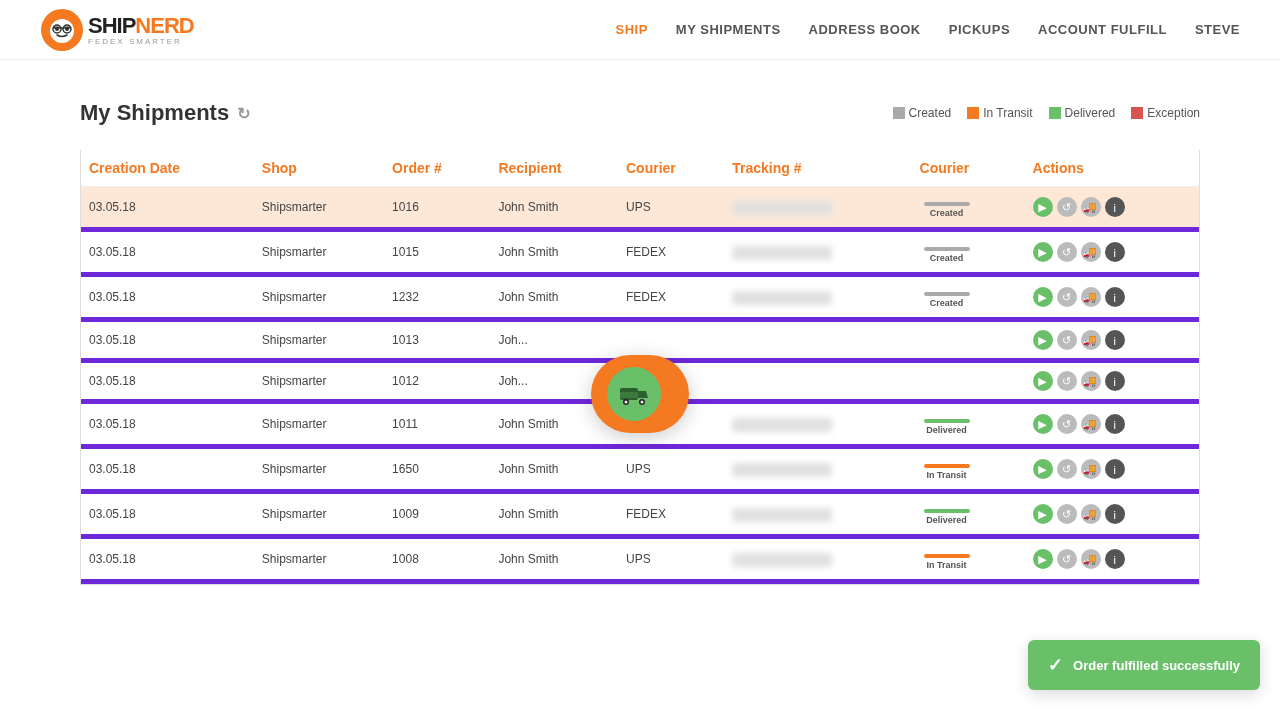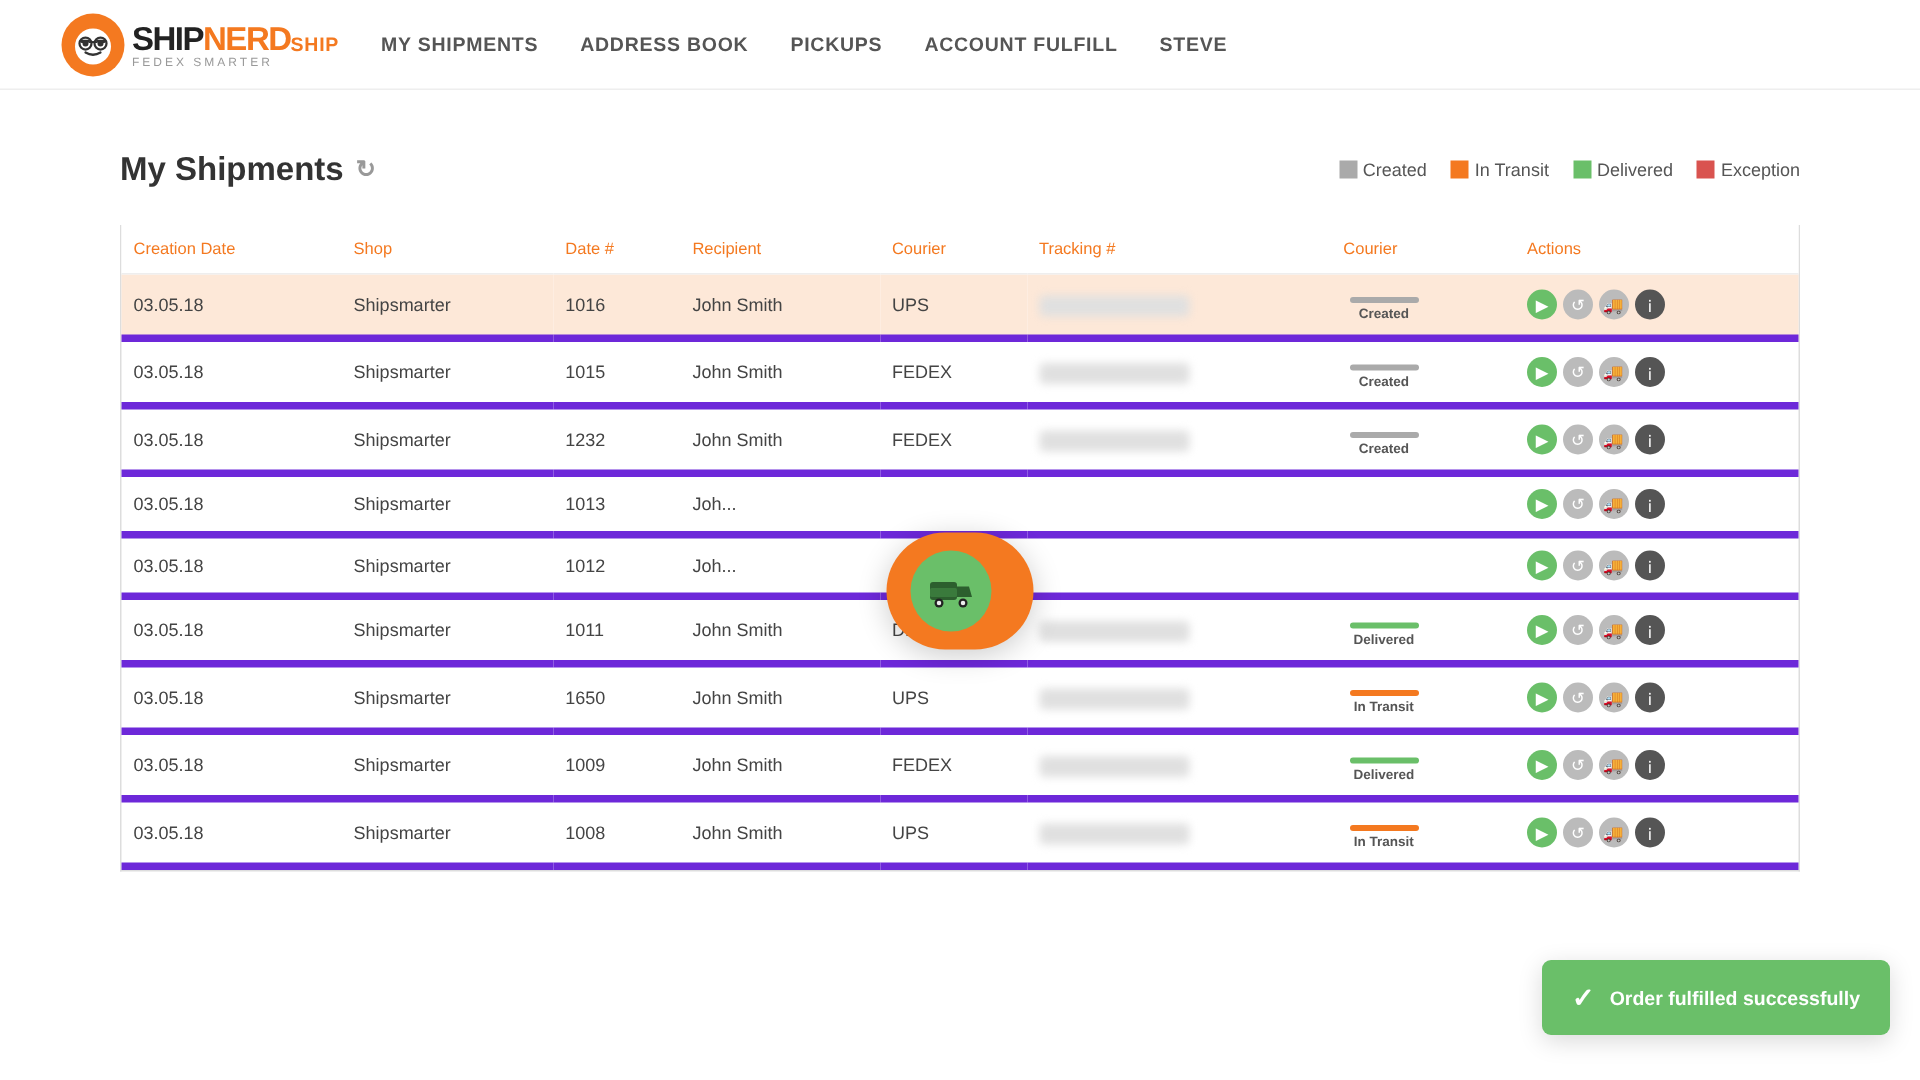--- a/index.html
+++ b/index.html
@@ -2,20 +2,21 @@
 <html><head>
   <meta charset="utf-8">
   <style>
     * { box-sizing: border-box; margin: 0; padding: 0; }
     body { font-family: Arial, sans-serif; background: #fff; min-height: 720px; overflow-x: hidden; }
 
     
     .header {
       display: flex;
       align-items: center;
+      justify-content: space-between;
       padding: 10px 40px;
       border-bottom: 1px solid #eee;
       height: 60px;
     }
     .logo-area {
       display: flex;
       align-items: center;
     }
     .logo-text {
       font-size: 22px;
@@ -107,23 +108,23 @@
       width: 100%;
       border-collapse: collapse;
       font-size: 13px;
     }
     .shipments-table thead tr {
       background: #fff;
     }
     .shipments-table thead th {
       text-align: left;
       padding: 10px 8px;
-      font-weight: 400;
+      font-weight: 700;
       color: #f47920;
-      font-size: 11px;
+      font-size: 14px;
       border-bottom: 1px solid #eee;
     }
     .shipments-table tbody tr {
       border-bottom: 5px solid #6d28d9;
     }
     .shipments-table tbody tr:nth-child(1) {
       background: #fde8d8;
     }
     .shipments-table tbody td {
       padding: 8px 8px;
@@ -314,21 +315,21 @@
     </div>
   </div>
 
 
   <div class="table-wrapper">
     <table class="shipments-table">
       <thead>
         <tr>
           <th>Creation Date</th>
           <th>Shop</th>
-          <th>Date #</th>
+          <th>Order #</th>
           <th>Recipient</th>
           <th>Courier</th>
           <th>Tracking #</th>
           <th>Courier</th>
           <th>Actions</th>
         </tr>
       </thead>
       <tbody id="table-body">
       <tr style="background: rgb(253, 232, 216);">
     <td>03.05.18</td>

